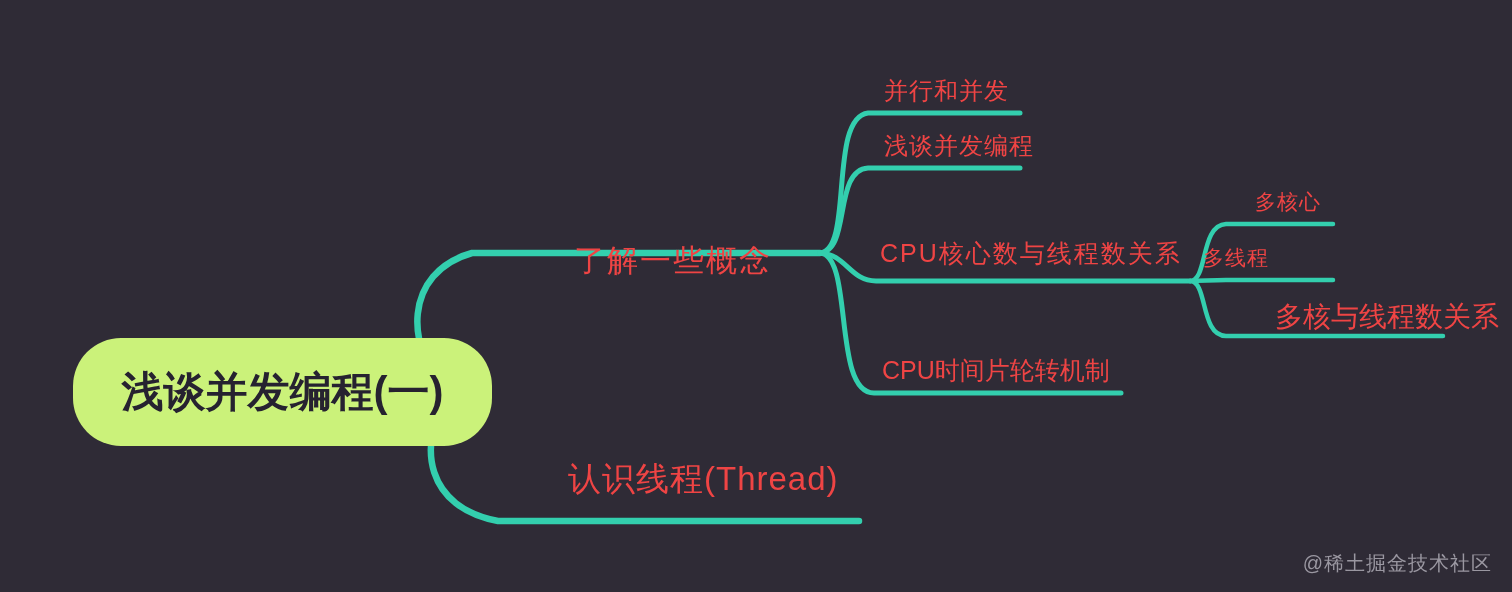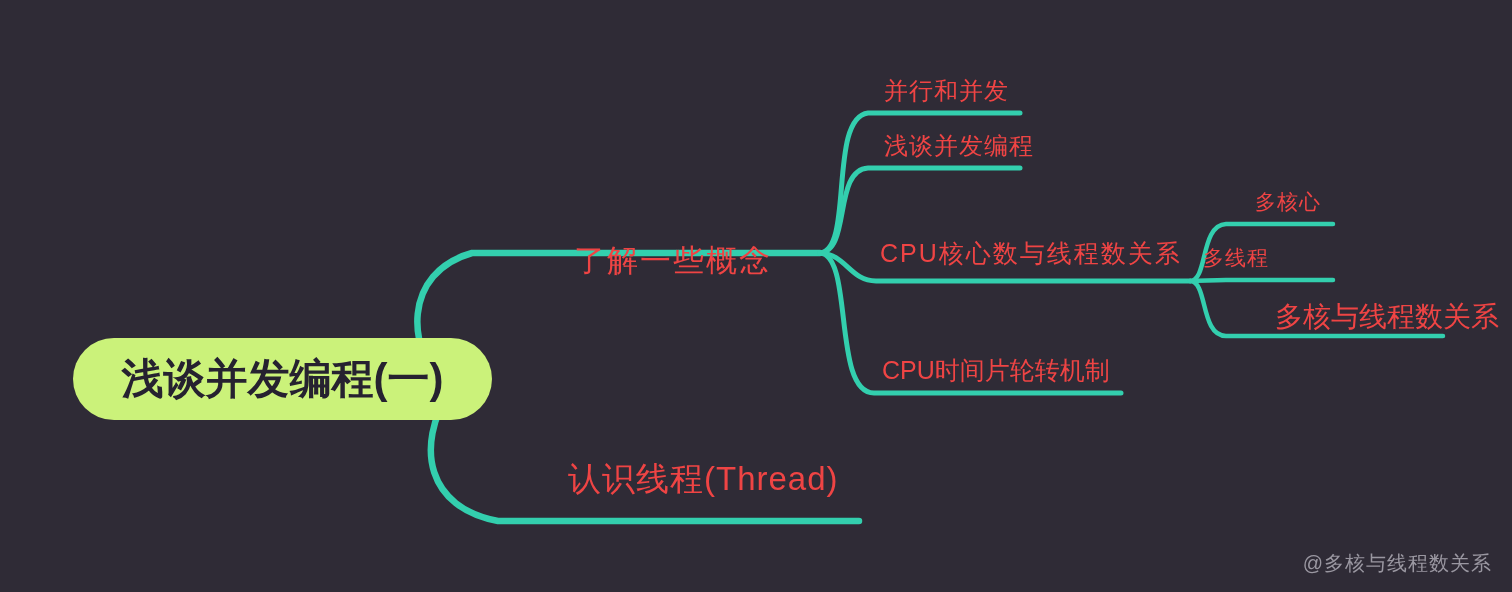--- a/index.html
+++ b/index.html
@@ -26,21 +26,21 @@
   svg.edges path {
     fill: none;
     stroke-linecap: round;
     stroke-linejoin: round;
   }
   .root-node {
     position: absolute;
     left: 73px;
     top: 338px;
     width: 419px;
-    height: 82px;
+    height: 108px;
     background: #cbf27a;
     border-radius: 48px;
     display: flex;
     align-items: center;
     justify-content: center;
     z-index: 2;
     cursor: pointer;
   }
   .root-node .root-label {
     color: #262230;
@@ -114,15 +114,15 @@
   <div class="node-label lbl-multi-core">多核心</div>
 
   <div class="node-label lbl-multi-thread">多线程</div>
 
   <div class="node-label lbl-core-thread">多核与线程数关系</div>
 
   <div class="node-label lbl-cpu-time">CPU时间片轮转机制</div>
 
   <div class="node-label lbl-know-thread">认识线程(Thread)</div>
 
-  <div class="watermark">@多核与线程数关系</div>
+  <div class="watermark">@稀土掘金技术社区</div>
 
 </div>
 
 </body></html>

